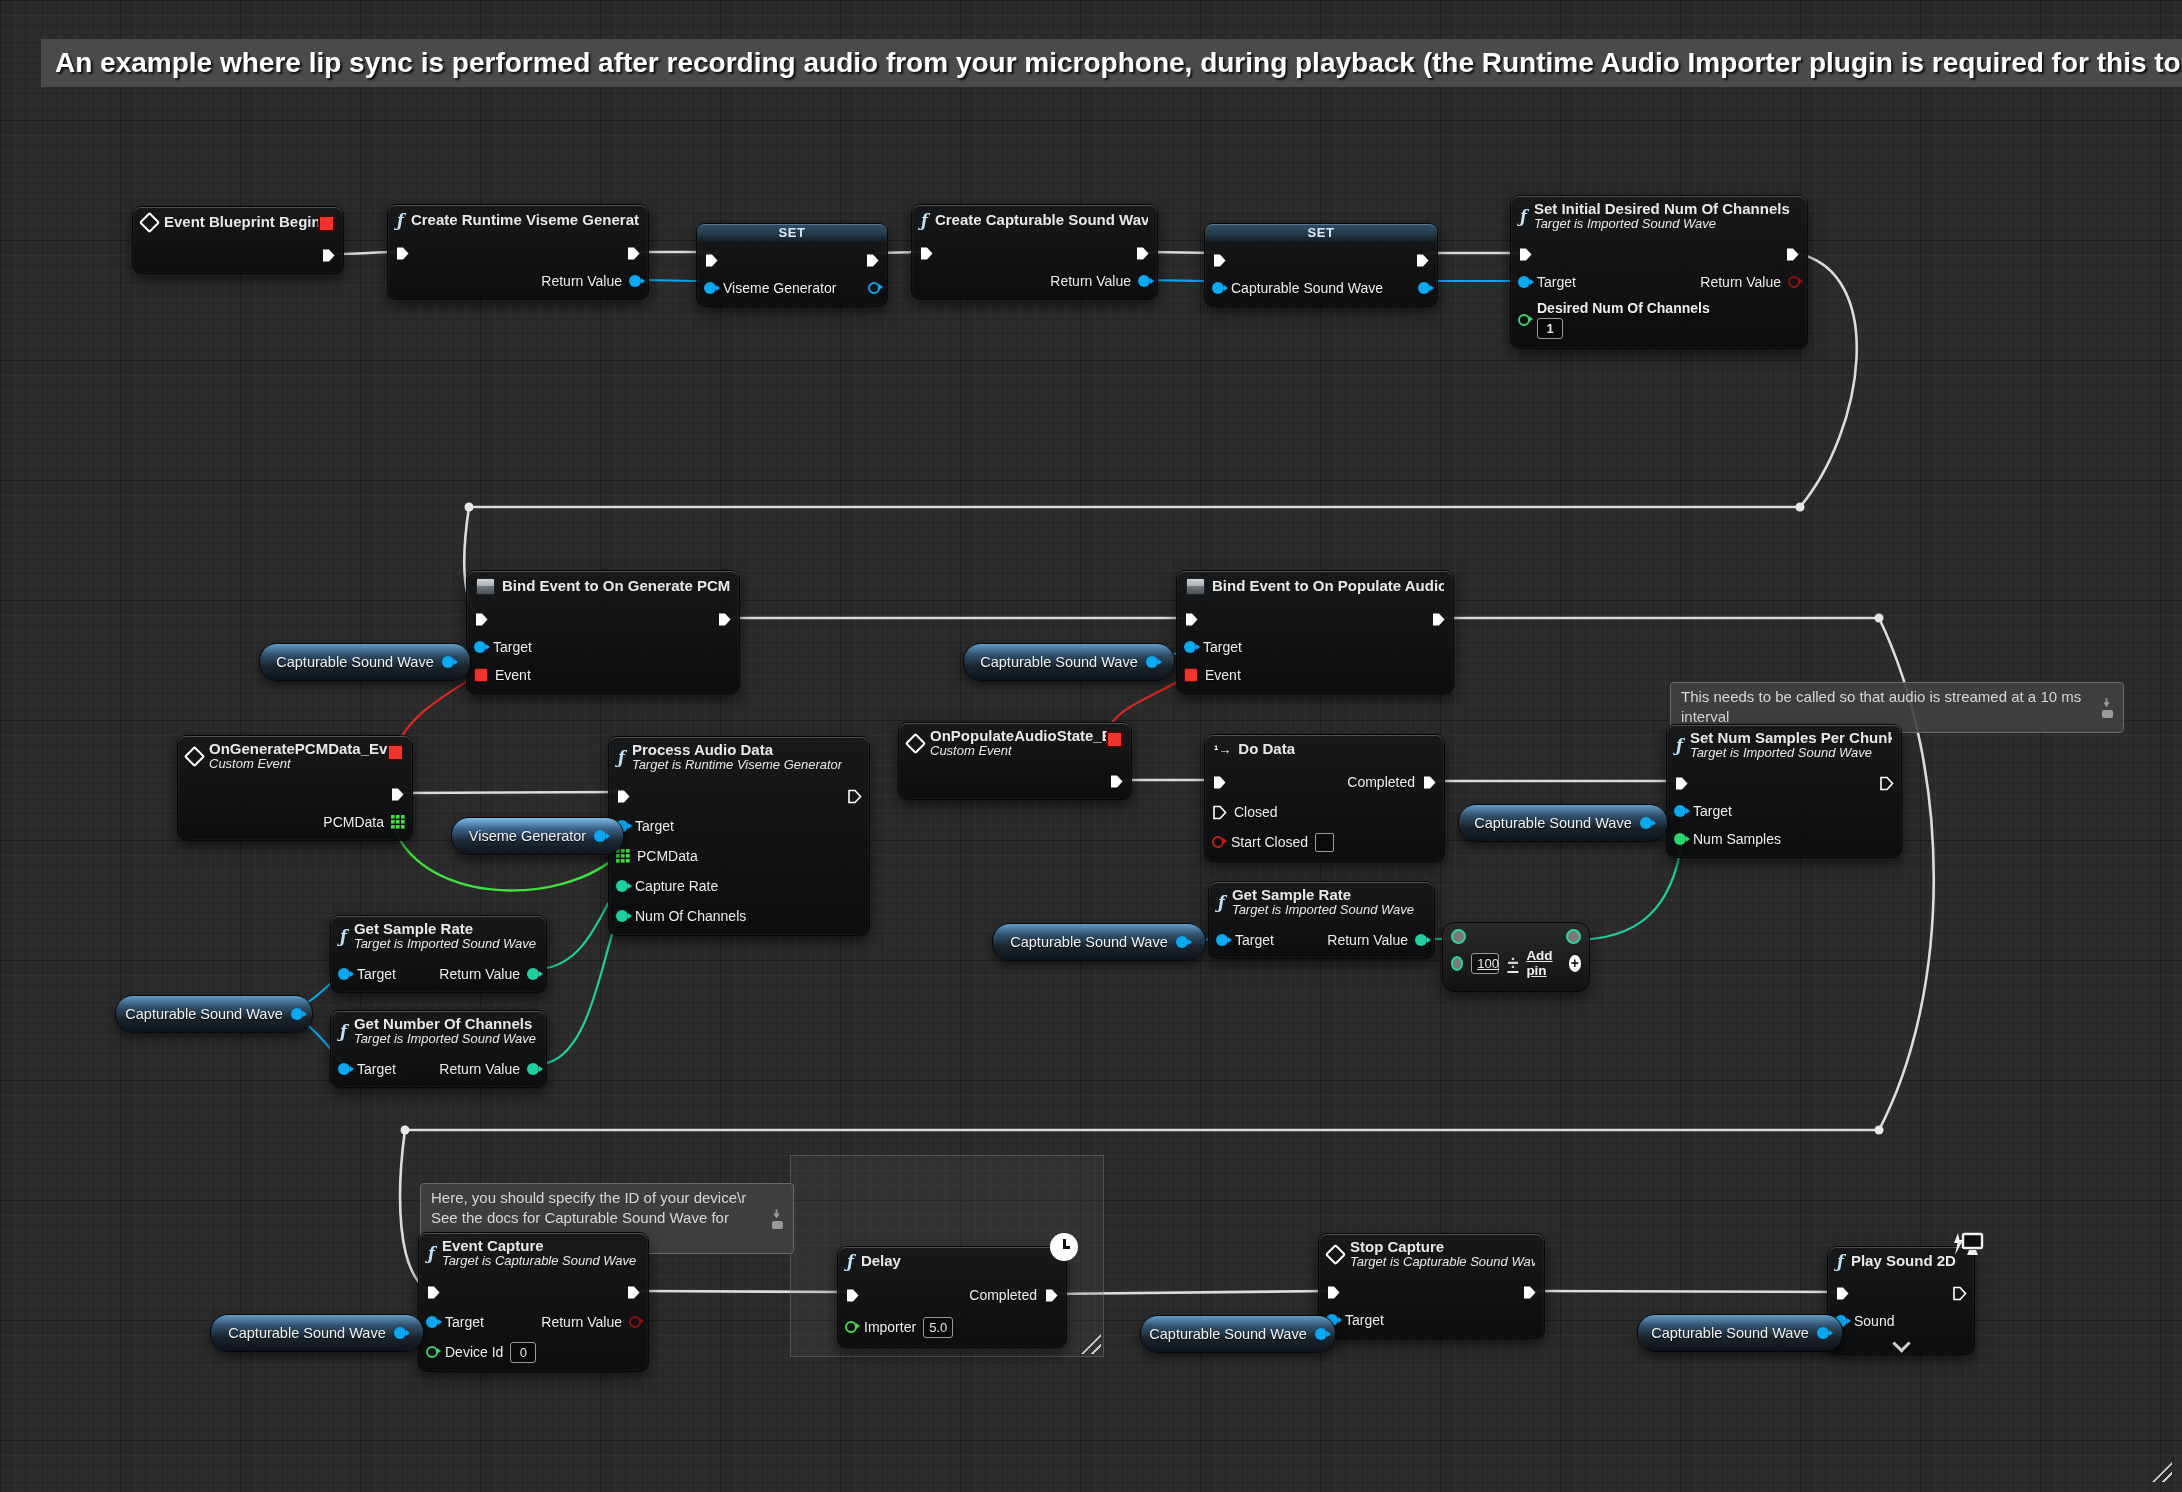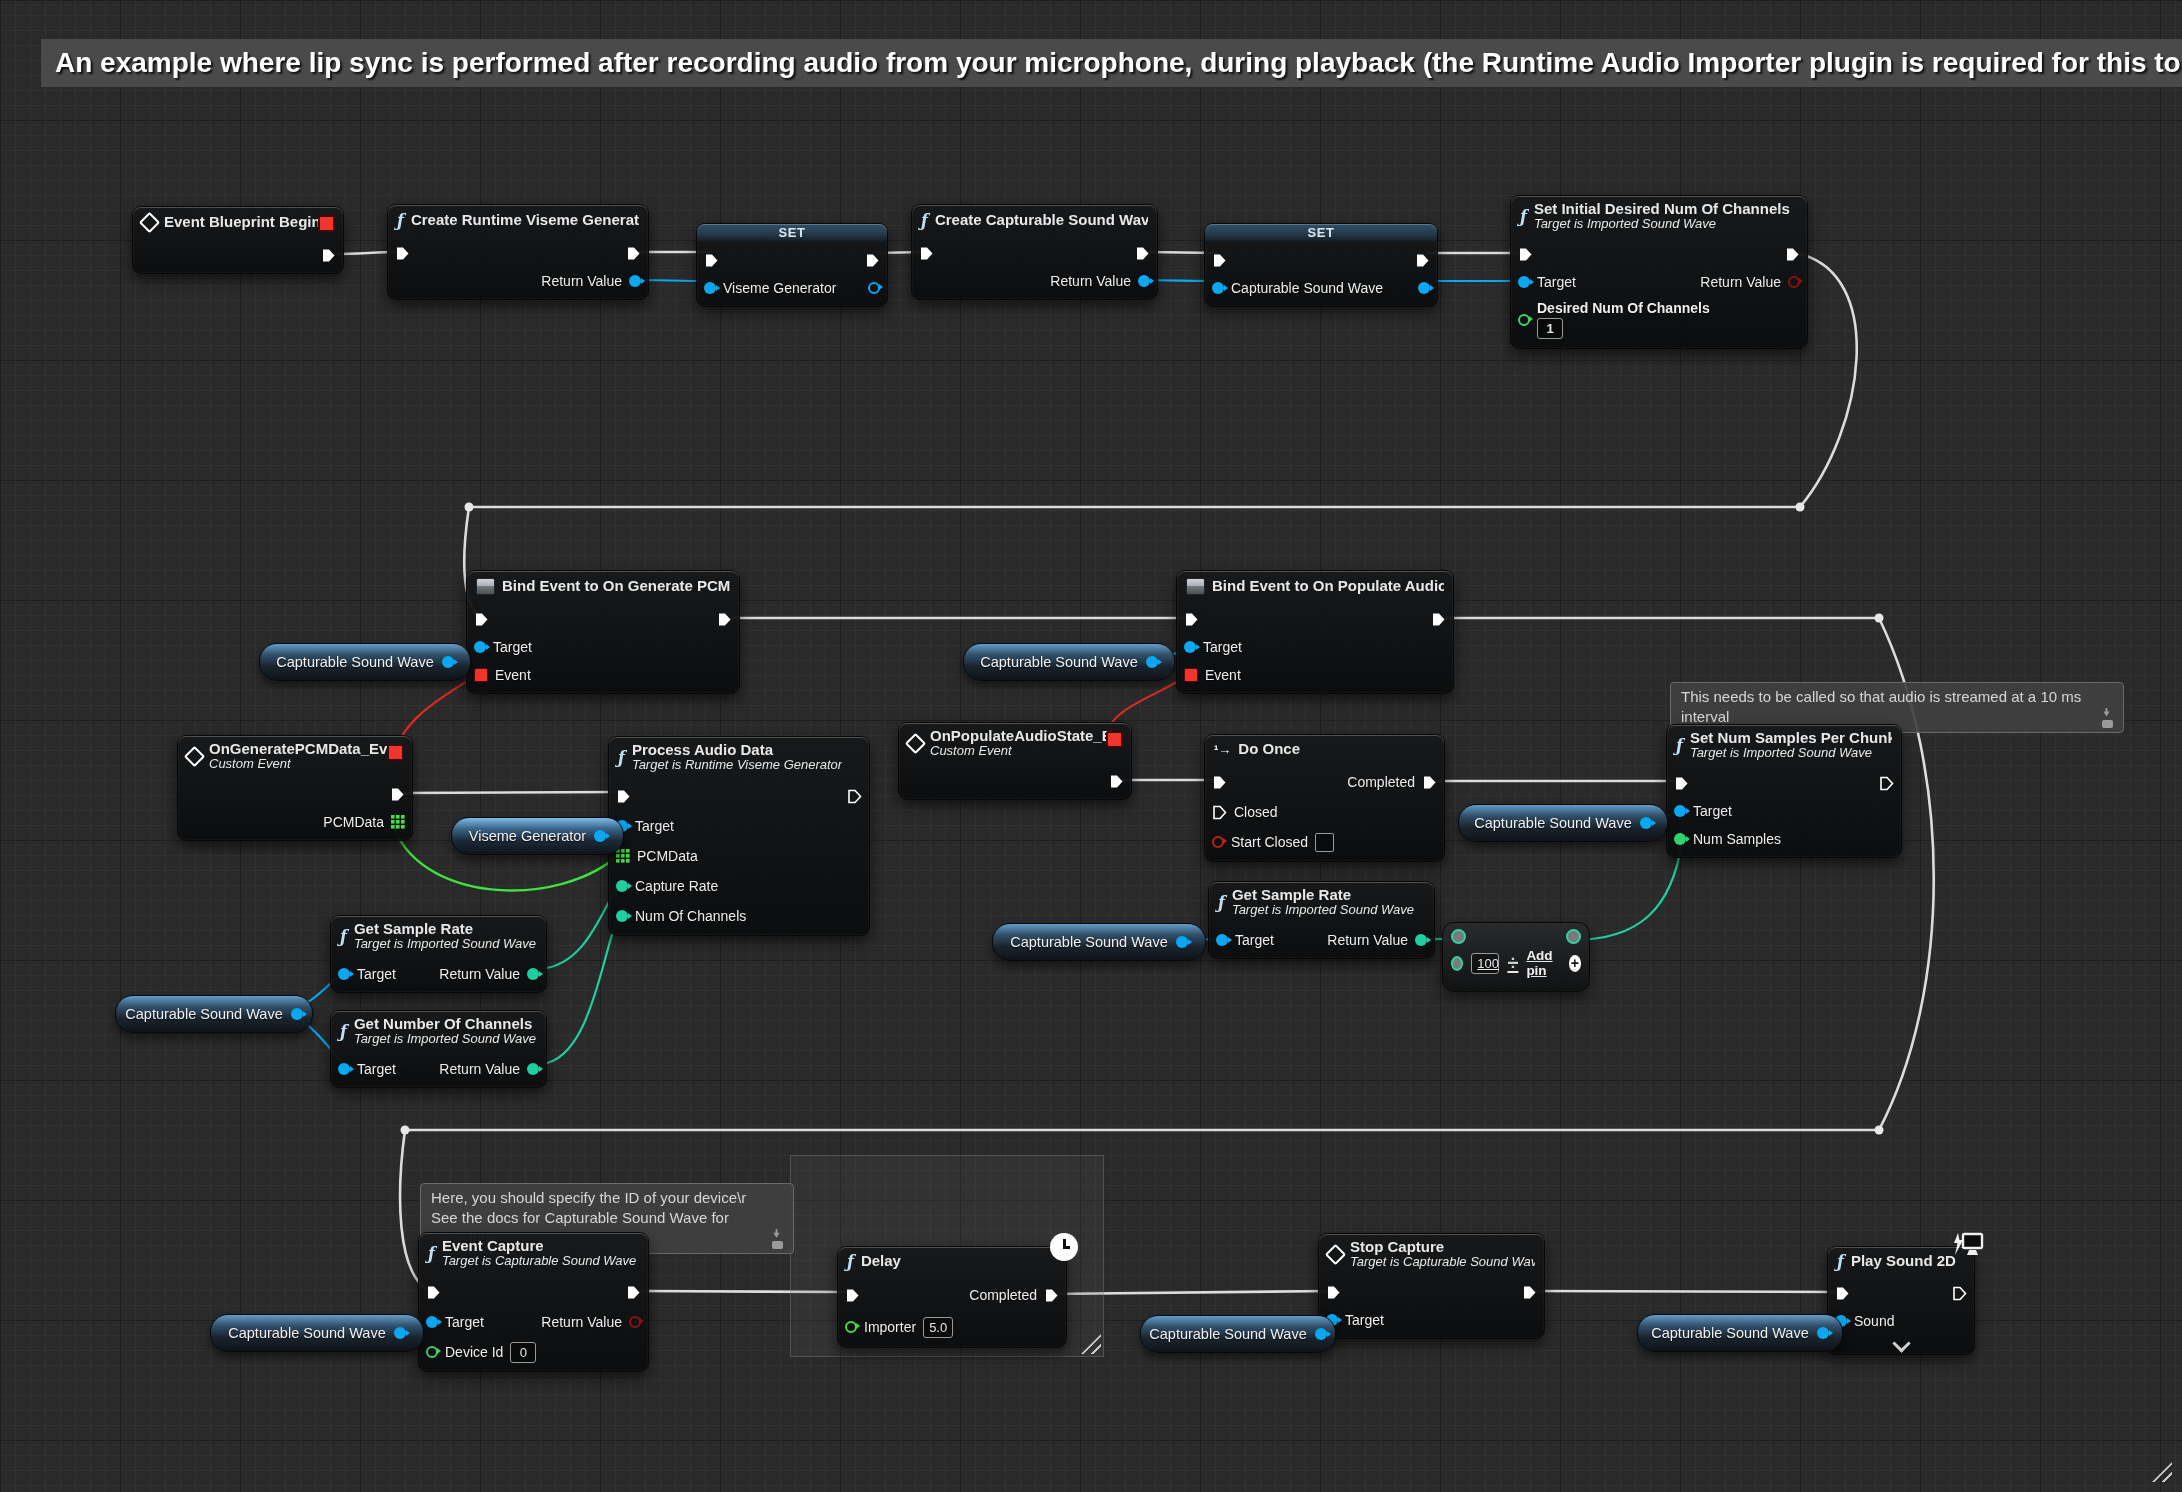--- a/index.html
+++ b/index.html
@@ -52,21 +52,21 @@
   .bico{width:17px;height:15px;border-radius:2px;background:linear-gradient(180deg,#cfd4d8 0%,#aab1b7 45%,#6f767c 50%,#4a5054 100%);border:1px solid #20262a;flex:none}
   .doico{color:#fff;font-weight:bold;font-size:13px;flex:none;line-height:1}
   .pill{position:absolute;z-index:4;height:36px;border-radius:18px;border:1px solid #05090c;
     display:flex;align-items:center;justify-content:center;gap:8px;padding:0 12px;
     background:linear-gradient(180deg,#649cc7 0%,#31506a 30%,#1a242e 62%,#0e1318 100%);
     box-shadow:0 5px 10px rgba(0,0,0,.5);color:#f2f2f2;font-size:14.5px;}
   .pill.bright{background:linear-gradient(180deg,#7cbbe8 0%,#3a6489 30%,#1c2a38 62%,#0e141a 100%);}
   .pill .pc{color:#0ba7f0}
   .plbl{white-space:nowrap;text-shadow:0 1px 1px rgba(0,0,0,.8)}
   .bubble{position:absolute;z-index:3;background:rgba(64,64,64,.92);border:1px solid #6a6a6a;border-radius:4px;
-    color:#d6d6d6;font-size:15px;line-height:1.35;padding:4px 10px;display:flex;align-items:flex-end;gap:10px;}
+    color:#d6d6d6;font-size:15px;line-height:1.35;padding:4px 10px;display:flex;align-items:center;gap:10px;}
   .bub-ic{display:flex;flex-direction:column;gap:3px;margin-top:2px}
   .bub-ic i{display:block;width:11px;height:8px;background:#9a9a9a;border-radius:2px}
   .bub-ic i.pin{width:9px;height:9px;background:#9a9a9a;clip-path:polygon(50% 100%,15% 45%,40% 45%,40% 0,60% 0,60% 45%,85% 45%)}
   .cgroup{position:absolute;z-index:2;background:rgba(88,88,88,.18);border:1px solid rgba(140,140,140,.35);}
   .cgroup .chead{background:rgba(110,110,110,.75);color:#fff;font-weight:bold;font-size:23px;line-height:1.25;
     padding:5px 10px;text-shadow:2px 2px 2px rgba(0,0,0,.7);}
   .op{position:absolute;z-index:4;border-radius:12px;border:1px solid #070707;
     background:linear-gradient(180deg, rgba(40,42,44,.97), rgba(16,17,18,.95));
     box-shadow:0 6px 14px rgba(0,0,0,.5);color:#e8e8e8;}
   .op .ring{display:inline-block;width:15px;height:15px;border-radius:50%;background:#7a7a7a;border:2.5px solid #2fd3a0;box-sizing:border-box}
@@ -523,21 +523,21 @@
               </svg>
             </div>
           </div>
         </div>
     </div>
       <div class="node rh30" style="left:1204px;top:734px;width:239px;">
 
       <div class="hdr h28 h28">
         <span class="doico">¹→</span>
         <div class="ttl">
-            <span class="t">Do Once</span>
+            <span class="t">Do Data</span>
           </div>
 
       </div>
       <div class="body">
           <div class="row">
             <div class="side l">
               <svg class="p" width="15" height="15">
                 <path d="M2,1.5 L8,1.5 L13.5,7.5 L8,13.5 L2,13.5 Z" fill="#fff"></path>
               </svg>
             </div>

